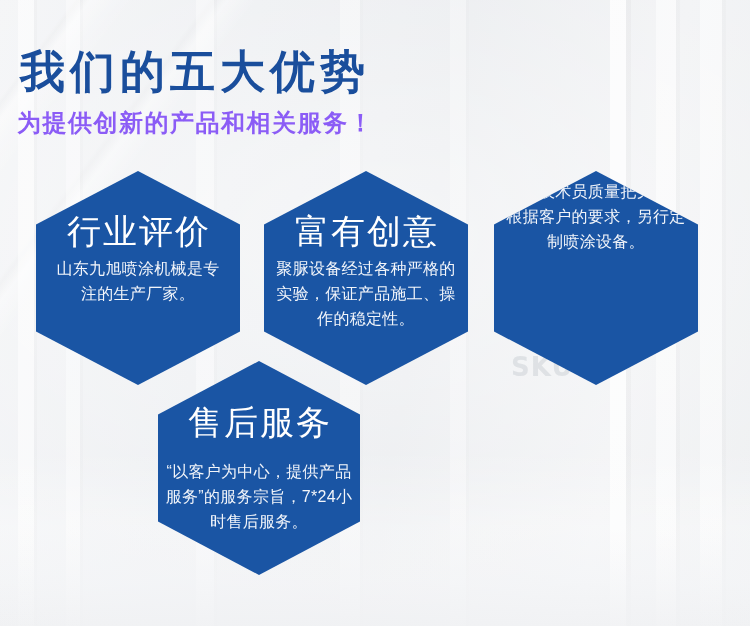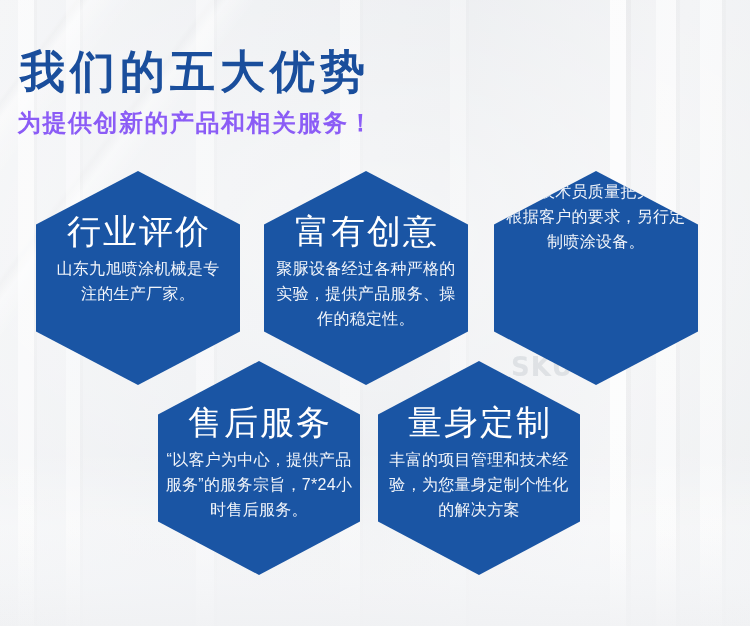--- a/index.html
+++ b/index.html
@@ -146,21 +146,21 @@
   .hex.row1 .hex-title { margin-top: 43px; }
   .hex.row1 .hex-body  { margin-top: 8px; width: 186px; }
 
   .hex.h1 { left: 36px; }
   .hex.h2 { left: 264px; }
   .hex.h3 { left: 494px; }
 
   
   .hex.row2 { top: 361px; width: 202px; height: 214px; }
   .hex.row2 .hex-title { margin-top: 44px; }
-  .hex.row2 .hex-body  { margin-top: 8px; width: 196px; }
+  .hex.row2 .hex-body  { margin-top: 20px; width: 196px; }
 
   .hex.h4 { left: 158px; }
   .hex.h5 { left: 378px; }
 
   .hex.h1 .hex-body { width: 176px; }
   .hex.h3 .hex-body { width: 192px; }
   .hex.h5 .hex-body { width: 190px; }
 </style>
 </head>
 <body>
@@ -179,30 +179,26 @@
     <div class="sub-title">为提供创新的产品和相关服务！</div>
   </div>
 
   <div class="hex row1 h1">
     <div class="hex-title">行业评价</div>
     <div class="hex-body">山东九旭喷涂机械是专注的生产厂家。</div>
   </div>
 
   <div class="hex row1 h2">
     <div class="hex-title">富有创意</div>
-    <div class="hex-body">聚脲设备经过各种严格的实验，提供产品服务、操作的稳定性。</div>
+    <div class="hex-body">聚脲设备经过各种严格的实验，保证产品施工、操作的稳定性。</div>
   </div>
 
   <div class="hex row1 h3">
     <div class="hex-body">专业技术员质量把关，可根据客户的要求，另行定制喷涂设备。</div>
   </div>
 
   <div class="hex row2 h4">
     <div class="hex-title">售后服务</div>
     <div class="hex-body">“以客户为中心，提供产品服务”的服务宗旨，7*24小时售后服务。</div>
   </div>
 
-  <div class="hex row2 h5">
-    <div class="hex-title">量身定制</div>
-    <div class="hex-body">丰富的项目管理和技术经验，为您量身定制个性化的解决方案</div>
-  </div>
 
 </div>
 
 </body></html>

